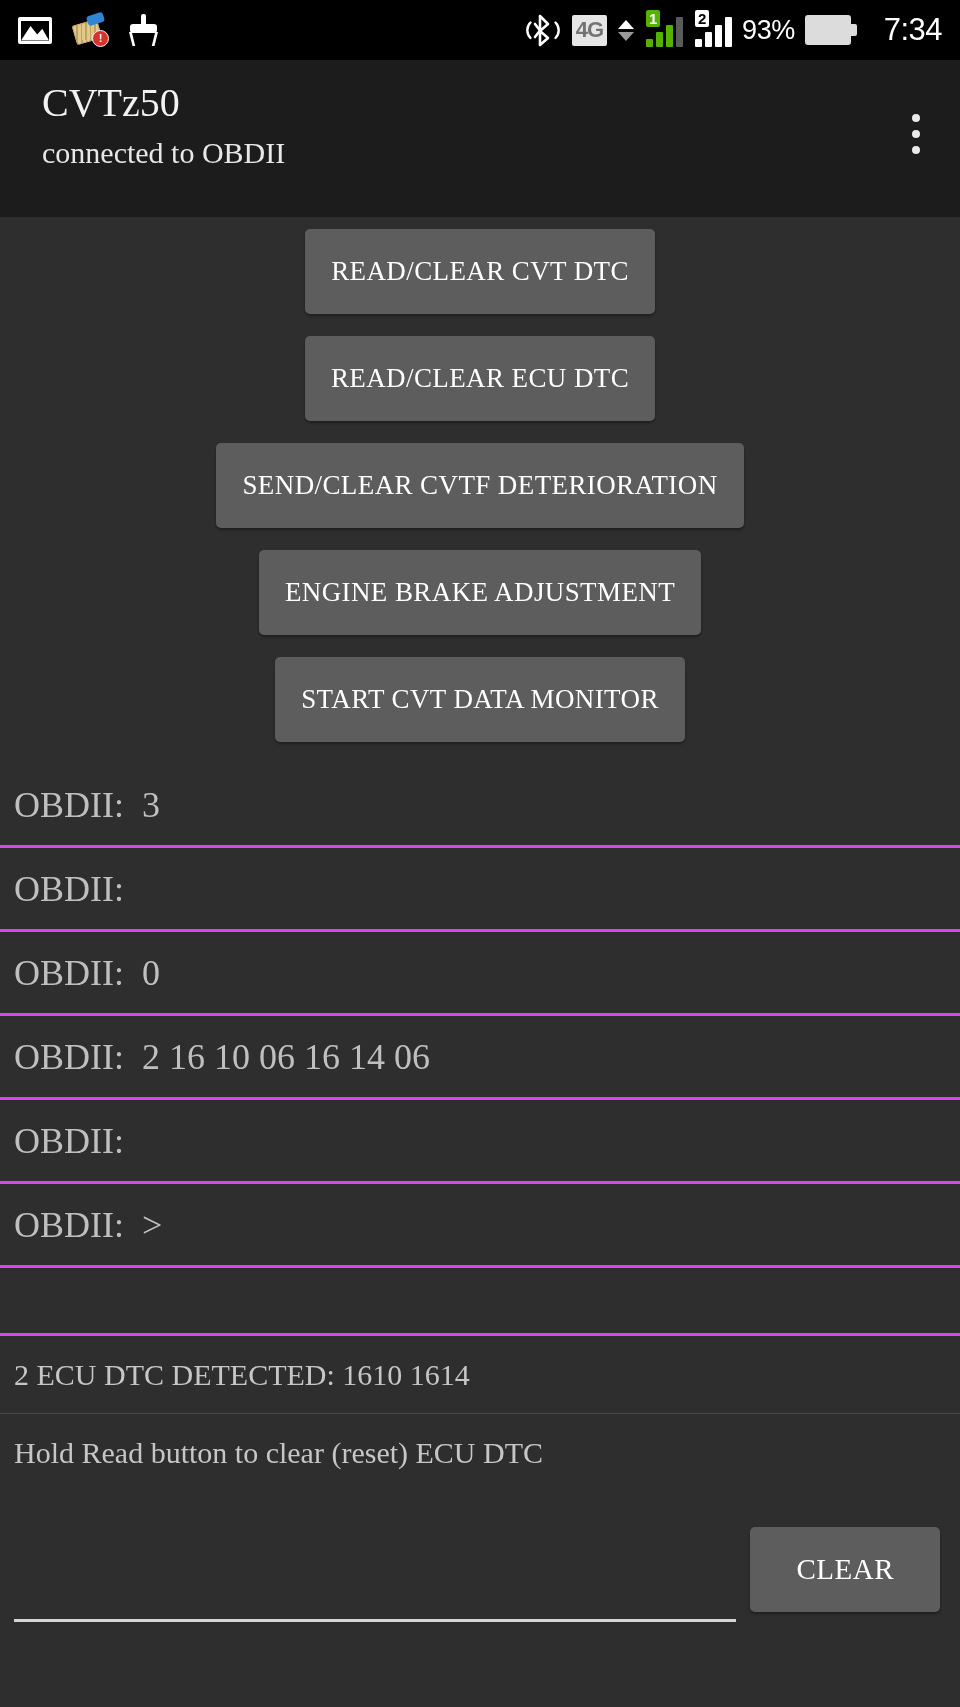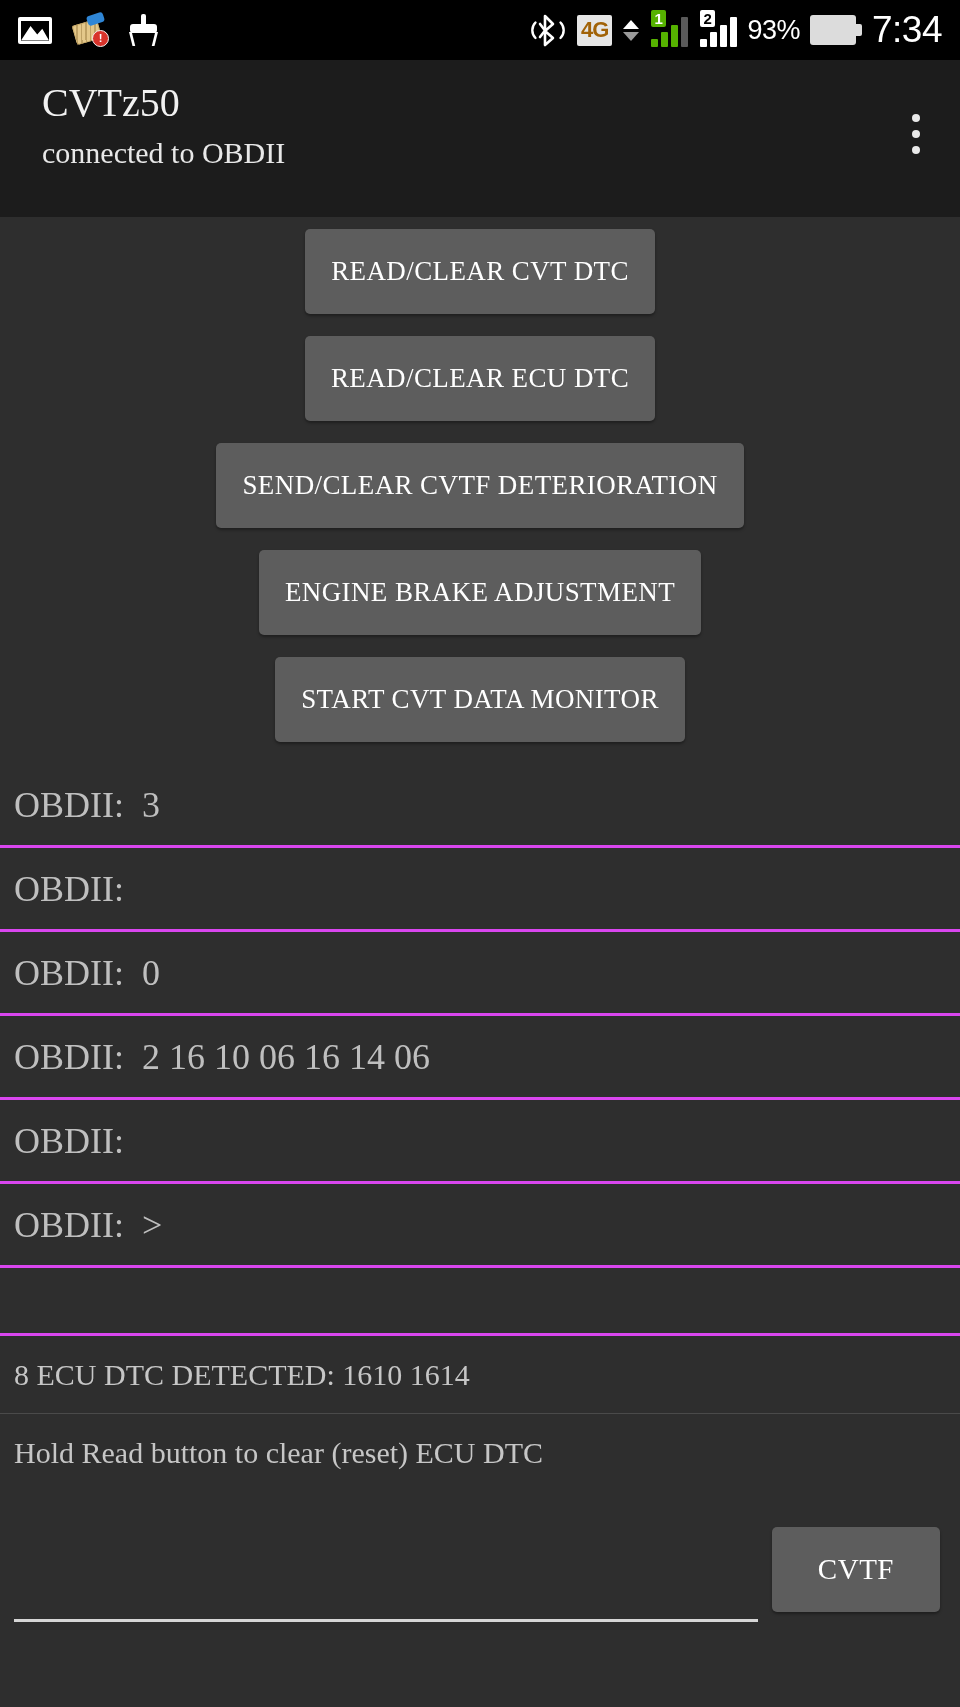--- a/index.html
+++ b/index.html
@@ -76,21 +76,21 @@
   .bw-skirt::after{
     content:""; position:absolute; left:3px; right:3px; top:1px; bottom:0;
     background:#000;
     clip-path: polygon(0 0, 100% 0, 86% 100%, 14% 100%);
   }
 
   .ic-bt{ width:38px; height:34px; position:relative; }
   .ic-bt svg{ display:block; }
 
   .ic-4g{
-    background:#e6e6e6; color:#a16207;
+    background:#e6e6e6; color:#737373;
     font-family:"Liberation Sans",sans-serif; font-weight:bold;
     font-size:22px; line-height:1; padding:4px 4px 5px 4px;
     border-radius:2px; letter-spacing:-1px;
   }
   .ic-updown{ display:flex; flex-direction:column; gap:3px; margin-left:1px; }
   .tri-up{ width:0;height:0;border-left:8px solid transparent;border-right:8px solid transparent;border-bottom:9px solid #fff;}
   .tri-dn{ width:0;height:0;border-left:8px solid transparent;border-right:8px solid transparent;border-top:9px solid #9a9a9a;}
 
   .sim{ position:relative; display:flex; align-items:flex-end; gap:3px; height:34px; margin-left:2px;}
   .sim .num{
@@ -104,21 +104,21 @@
   .sim.g .bar{ background:#56b200; }
   .sim.w .bar{ background:#fff; }
   .b1{height:8px;} .b2{height:15px;} .b3{height:22px;} .b4{height:30px;}
   .sim .spacerbar{ width:7px; height:30px; background:#5a5a5a; border-radius:1px;}
   .sim-inner{ display:flex; align-items:flex-end; gap:3px; margin-top:12px;}
 
   .pct{ font-family:"Liberation Sans",sans-serif; font-size:27px; color:#fff; letter-spacing:-.5px; }
   .batt{ width:52px; height:30px; position:relative; }
   .batt .body{ position:absolute; left:0; top:0; width:46px; height:30px; background:#dcdcdc; border-radius:3px;}
   .batt .tip{ position:absolute; right:0; top:9px; width:7px; height:12px; background:#dcdcdc; border-radius:0 2px 2px 0;}
-  .clock{ font-family:"Liberation Sans",sans-serif; font-size:37px; color:#fff; margin-left:0; letter-spacing:-.5px;}
+  .clock{ font-family:"Liberation Sans",sans-serif; font-size:31px; color:#fff; margin-left:17px; letter-spacing:-.5px;}
 
   
   .appbar{
     position:relative;
     background:#1c1c1c;
     height:157px;
     padding:22px 26px 0 42px;
   }
   .app-title{
     color:#f2f2f2; font-size:40px; line-height:1.05;
@@ -315,21 +315,21 @@
   <div class="loglist">
     <div class="logrow">OBDII:  3</div>
     <div class="logrow">OBDII:</div>
     <div class="logrow">OBDII:  0</div>
     <div class="logrow">OBDII:  2 16 10 06 16 14 06</div>
     <div class="logrow">OBDII:</div>
     <div class="logrow">OBDII:  &gt;</div>
     <div class="logrow empty"></div>
   </div>
 
-  <div class="msgrow">8 ECU DTC DETECTED: 1610 1614</div>
+  <div class="msgrow">2 ECU DTC DETECTED: 1610 1614</div>
   <div class="msgrow last">Hold Read button to clear (reset) ECU DTC</div>
 
   <div class="inputrow">
     <input class="textfield" type="text" placeholder="" style="">
-    <button class="sendbtn">CVTF</button>
+    <button class="sendbtn">CLEAR</button>
   </div>
 
 </div>
 
 </body></html>

